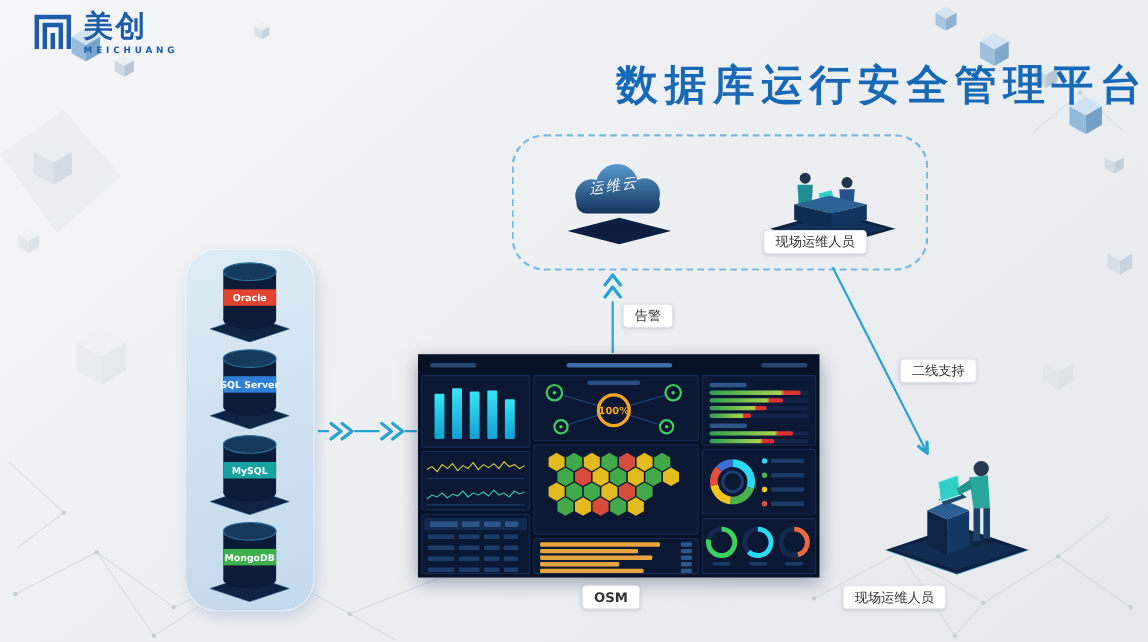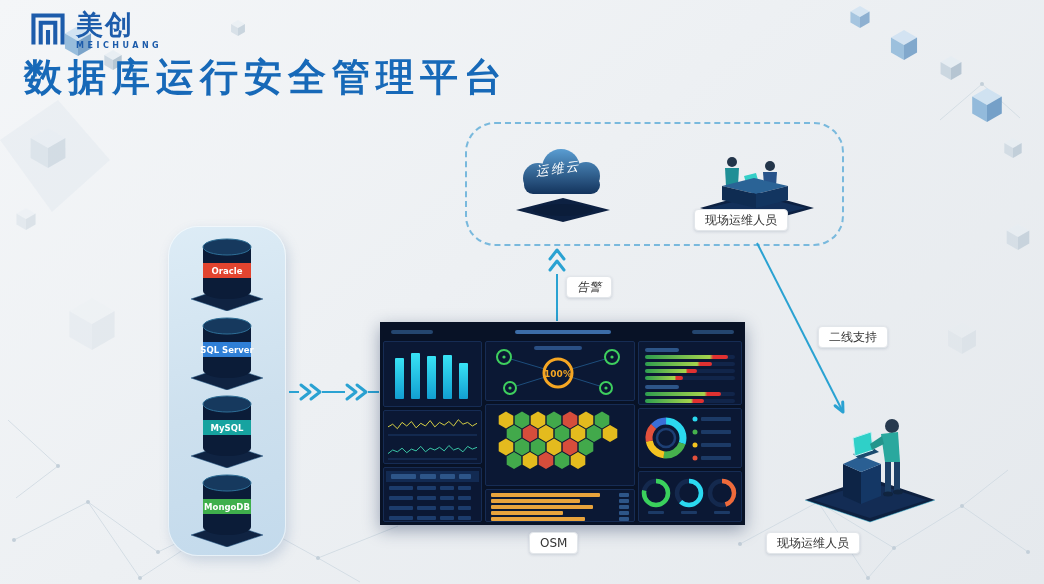--- a/index.html
+++ b/index.html
@@ -9,21 +9,21 @@
   svg{display:block;}
   .bg-layer{position:absolute;left:0;top:0;z-index:0;pointer-events:none;}
 
   
   .logo{position:absolute;left:28px;top:10px;display:flex;align-items:flex-end;gap:8px;z-index:4;}
   .logo-cn{font-size:27px;font-weight:900;color:#1d5cab;line-height:1;letter-spacing:2px;}
   .logo-en{font-size:8px;letter-spacing:3.5px;color:#1d5cab;margin-top:3px;font-weight:700;}
 
   
   .title{position:absolute;left:0;top:52px;width:1044px;padding-left:24px;box-sizing:border-box;
-    text-align:left;font-size:38px;font-weight:900;color:#1769b8;letter-spacing:6px;z-index:4;}
+    text-align:right;font-size:38px;font-weight:900;color:#1769b8;letter-spacing:6px;z-index:4;}
 
   
   .cloud-dashed{position:absolute;left:465px;top:122px;width:375px;height:120px;
     border:2px dashed #79b9dd;border-radius:30px;z-index:1;}
   .cloud-svg{position:absolute;left:498px;top:140px;z-index:2;}
   .cloud-label{position:absolute;left:520px;top:160px;width:76px;text-align:center;color:#fff;
     font-size:13px;font-style:italic;letter-spacing:2px;transform:rotate(-8deg);z-index:3;}
   .expert-svg{position:absolute;left:692px;top:146px;z-index:2;}
 
   
@@ -70,22 +70,22 @@
   .hb-fill{height:100%;border-radius:2px;background:linear-gradient(90deg,#2e9e4f,#a6d44c 78%,#e03131 82%);}
   .p-donut{height:60px;} .p-gauges{height:51px;}
 
   
   .person-svg{position:absolute;left:795px;top:382px;z-index:1;}
 
   
   .tag{position:absolute;background:#fff;border:1px solid #e2e6ea;border-radius:4px;
     box-shadow:0 1px 3px rgba(60,80,110,.18);font-size:12px;color:#333;padding:2px 10px;
     line-height:16px;z-index:6;white-space:nowrap;}
-  .tag-osm{left:529px;top:532px;font-weight:400;}
-  .tag-alert{left:566px;top:276px;font-style:italic;}
+  .tag-osm{left:529px;top:532px;font-weight:700;}
+  .tag-alert{left:566px;top:276px;}
   .tag-second{left:818px;top:326px;}
   .tag-expert{left:694px;top:209px;}
   .tag-onsite{left:766px;top:532px;}
 </style>
 </head>
 <body>
 
 <div class="stage">
 
   <svg class="bg-layer" width="1044" height="584">

